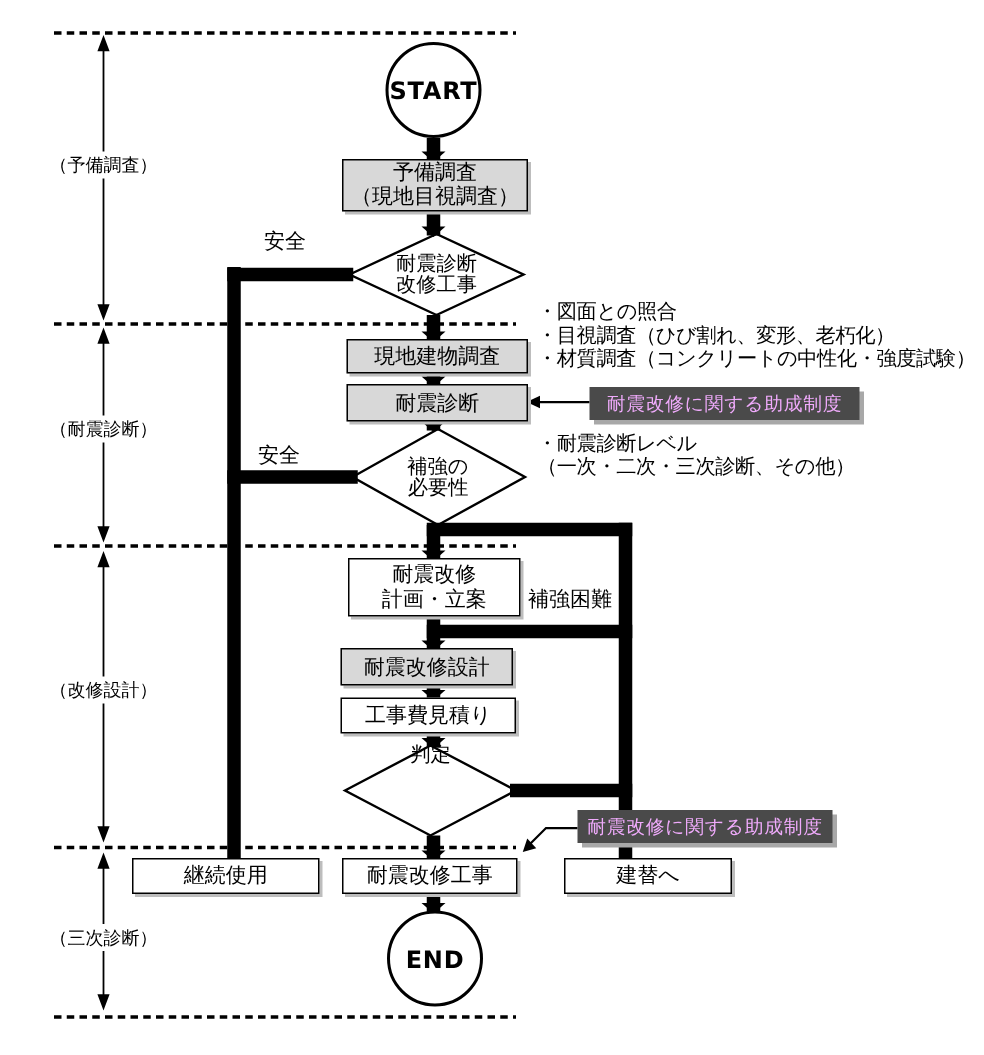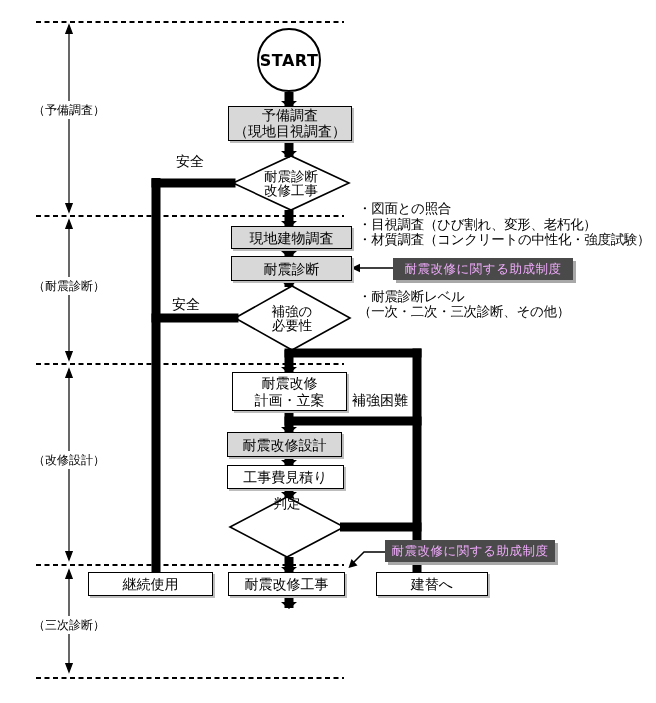--- a/index.html
+++ b/index.html
@@ -122,20 +122,21 @@
       <polygon points="348.5,568 357.5,565.5 351.5,559"></polygon>
     </g>
   </svg>
 
   <div class="seclbl" style="left:27px;top:101px;">（予備調査）</div>
   <div class="seclbl" style="left:27px;top:277px;">（耐震診断）</div>
   <div class="seclbl" style="left:27px;top:451px;">（改修設計）</div>
   <div class="seclbl" style="left:27px;top:616px;">（三次診断）</div>
 
   <div class="term" style="left:257px;top:28px;">START</div>
+  <div class="term" style="left:258px;top:607px;">END</div>
 
   <div class="pbox gray" style="left:228px;top:106px;width:124px;height:35px;line-height:15.5px;">
     <div>予備調査</div>
     <div>（現地目視調査）</div>
   </div>
   <div class="pbox gray" style="left:231px;top:226px;width:121px;height:23px;">現地建物調査</div>
   <div class="pbox gray" style="left:231px;top:256px;width:121px;height:25px;">耐震診断</div>
   <div class="pbox" style="left:232px;top:372px;width:115px;height:39px;line-height:16.5px;">
     <div>耐震改修</div>
     <div>計画・立案</div>

